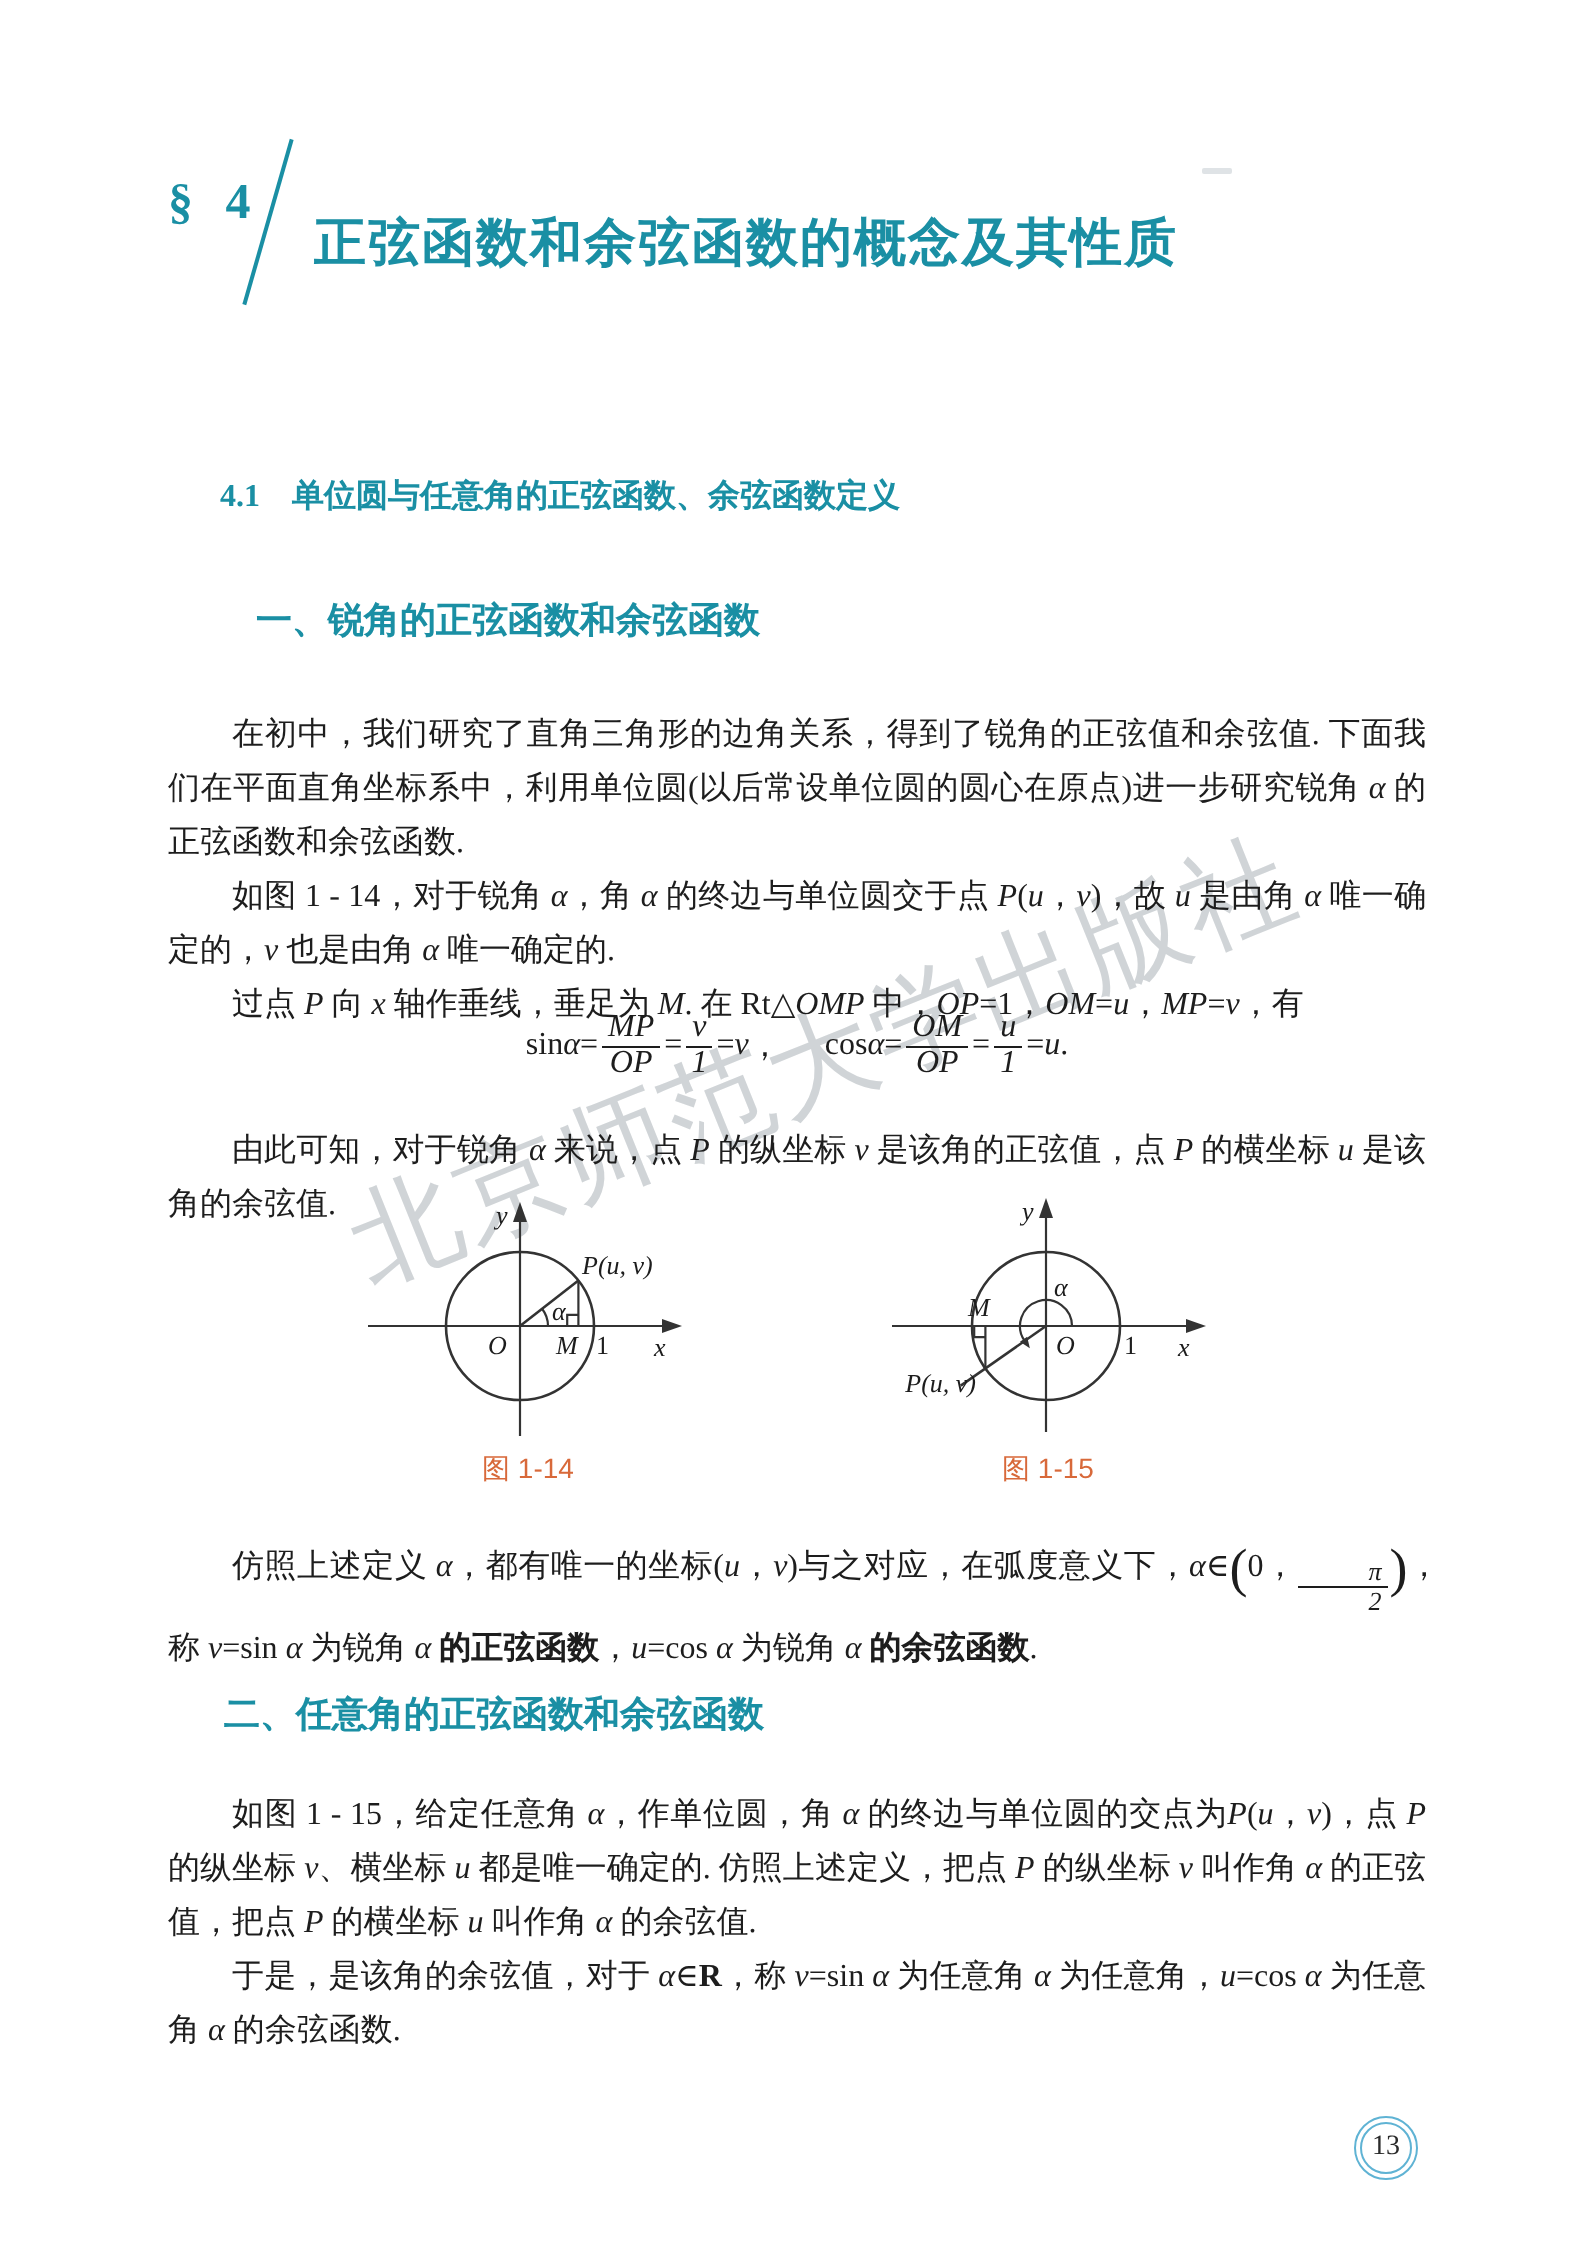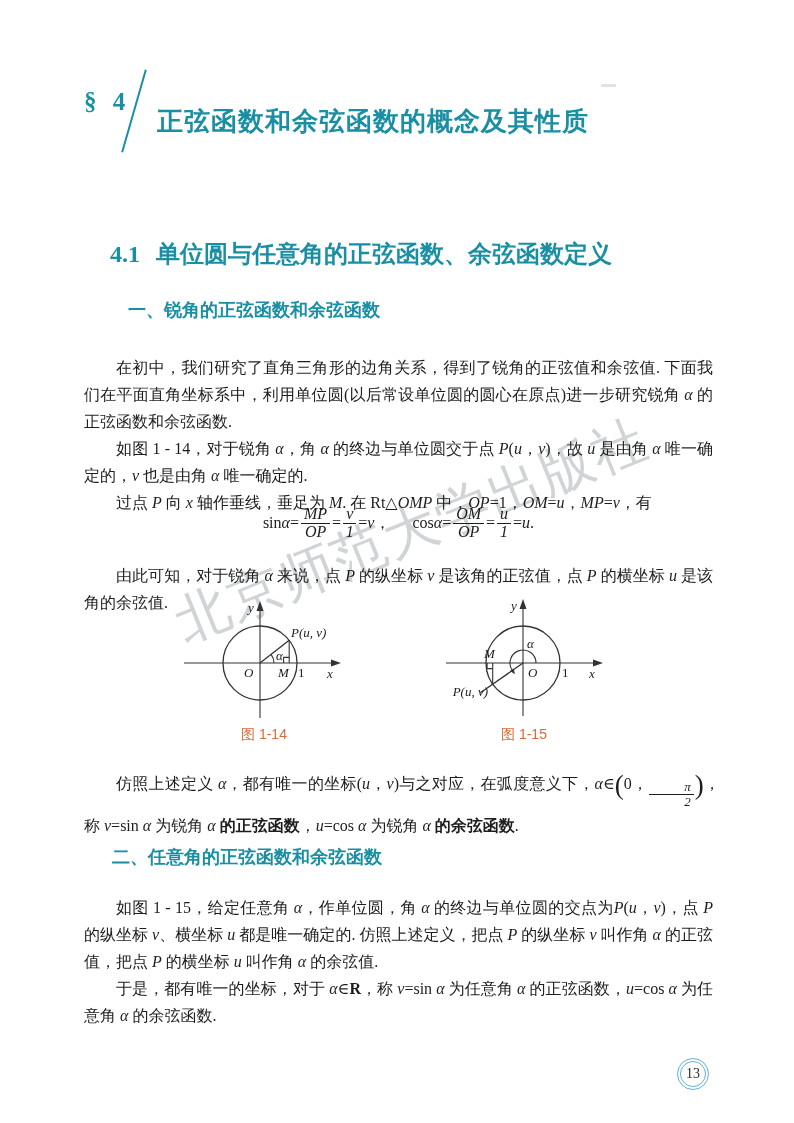--- a/index.html
+++ b/index.html
@@ -17,21 +17,21 @@
   .content{position:relative;z-index:2;}
   
   .sec-mark{position:absolute;left:84px;top:88px;font-size:25px;font-weight:bold;
     color:#1a8fa4;letter-spacing:5px;font-family:"Liberation Serif",serif;}
   .slash{position:absolute;left:133px;top:68px;height:86px;width:0;
     border-left:2px solid #1a8fa4;transform:rotate(16deg);}
   .chapter-title{position:absolute;left:157px;top:104px;font-size:26px;font-weight:bold;
     color:#1a8fa4;font-family:Liberation Mono, monospace;letter-spacing:1px;}
   .faint-dash{position:absolute;left:601px;top:84px;width:15px;height:3px;background:#dfe3e6;border-radius:1px;}
   
-  .sec41{position:absolute;left:110px;top:238px;font-size:24px;font-weight:bold;color:#1a8fa4;
+  .sec41{position:absolute;left:110px;top:238px;font-size:16px;font-weight:bold;color:#1a8fa4;
     font-family:"Liberation Sans","DejaVu Sans",sans-serif;}
   .sec41 .no{margin-right:16px;font-family:"Liberation Serif",serif;}
   .subhead{position:absolute;font-size:18px;font-weight:bold;color:#1a8fa4;
     font-family:"Liberation Sans","DejaVu Sans",sans-serif;}
   .sub1{left:128px;top:298px;}
   .sub2{left:112px;top:845px;}
   
   .para{position:absolute;left:84px;width:629px;font-size:16px;line-height:27px;
     text-align:justify;text-indent:2em;}
   .p1{top:338px;}
@@ -187,20 +187,20 @@
     </div>
 
     <p class="para p5"><span>仿照上述定义 </span><span class="mi">α</span><span>，都有唯一的坐标(</span><span class="mi">u</span><span>，</span><span class="mi">v</span><span>)与之对应，在弧度意义下，</span><span class="mi">α</span><span>∈</span><span class="bigp">(</span><span>0，</span><span class="frac sm mi">
           <span class="fn">π</span>
           <span class="fd">2</span>
         </span><span class="bigp">)</span><span>，称 </span><span class="mi">v</span><span>=sin </span><span class="mi">α</span><span> 为锐角 </span><span class="mi">α</span><span> </span><span class="bold">的正弦函数</span><span>，</span><span class="mi">u</span><span>=cos </span><span class="mi">α</span><span> 为锐角 </span><span class="mi">α</span><span> </span><span class="bold">的余弦函数</span><span>.</span></p>
 
     <div class="subhead sub2">二、任意角的正弦函数和余弦函数</div>
 
     <p class="para p6"><span>如图 1 - 15，给定任意角 </span><span class="mi">α</span><span>，作单位圆，角 </span><span class="mi">α</span><span> 的终边与单位圆的交点为</span><span class="mi">P</span><span>(</span><span class="mi">u</span><span>，</span><span class="mi">v</span><span>)，点 </span><span class="mi">P</span><span> 的纵坐标 </span><span class="mi">v</span><span>、横坐标 </span><span class="mi">u</span><span> 都是唯一确定的. 仿照上述定义，把点 </span><span class="mi">P</span><span> 的纵坐标 </span><span class="mi">v</span><span> 叫作角 </span><span class="mi">α</span><span> 的正弦值，把点 </span><span class="mi">P</span><span> 的横坐标 </span><span class="mi">u</span><span> 叫作角 </span><span class="mi">α</span><span> 的余弦值.</span></p>
-    <p class="para p7"><span>于是，都有唯一的坐标，对于 </span><span class="mi">α</span><span>∈</span><span class="bR">R</span><span>，称 </span><span class="mi">v</span><span>=sin </span><span class="mi">α</span><span> 为任意角 </span><span class="mi">α</span><span> 的正弦函数，</span><span class="mi">u</span><span>=cos </span><span class="mi">α</span><span> 为任意角 </span><span class="mi">α</span><span> 的余弦函数.</span></p>
+    <p class="para p7"><span>于是，是该角的余弦值，对于 </span><span class="mi">α</span><span>∈</span><span class="bR">R</span><span>，称 </span><span class="mi">v</span><span>=sin </span><span class="mi">α</span><span> 为任意角 </span><span class="mi">α</span><span> 为任意角，</span><span class="mi">u</span><span>=cos </span><span class="mi">α</span><span> 为任意角 </span><span class="mi">α</span><span> 的余弦函数.</span></p>
 
     <div class="page-num">
       <div class="inner">13</div>
     </div>
 
   </div>
 </div>
 
 </body></html>

